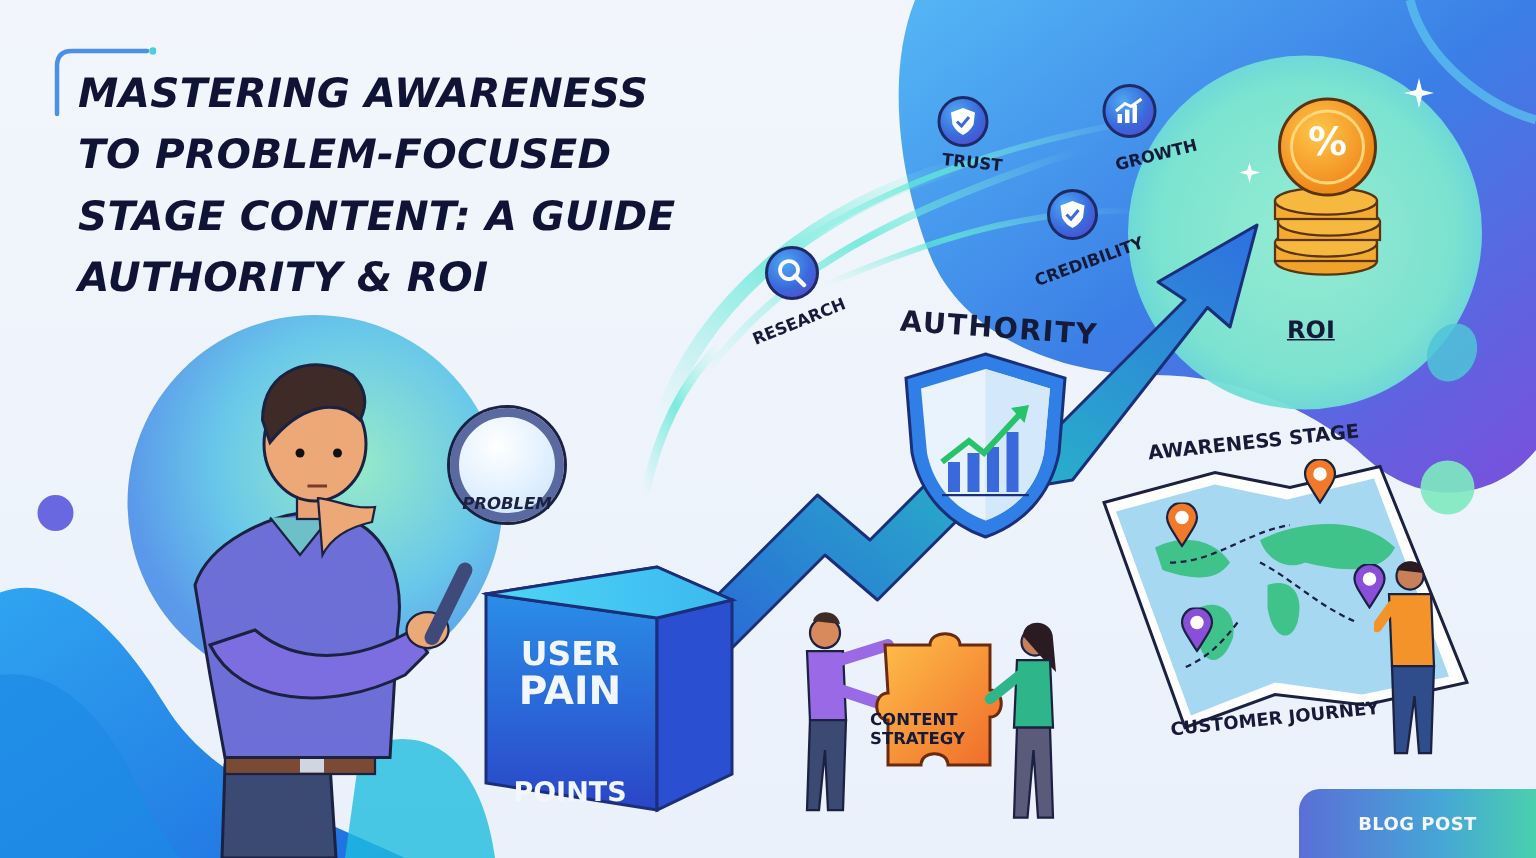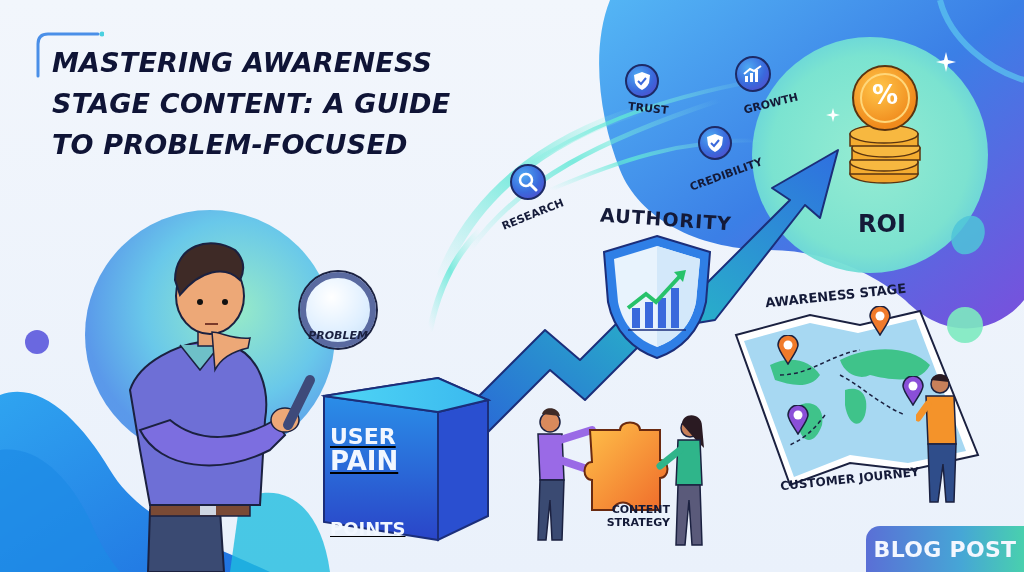--- a/index.html
+++ b/index.html
@@ -15,21 +15,21 @@
 
   .lbl { font-family: "DejaVu Sans", sans-serif; font-weight: 700; color: #141a38; text-transform: uppercase; white-space: nowrap; }
 
   .badge-icon { position: absolute; width: 36px; height: 36px; border-radius: 50%;
     background: radial-gradient(circle at 35% 30%, #4da8f3 0%, #3a69dc 55%, #5a43c9 100%);
     border: 2px solid #1d2a66; display: flex; align-items: center; justify-content: center; }
 
   .blog-post { left: 866px; top: 526px; width: 158px; height: 46px; border-top-left-radius: 14px;
     background: linear-gradient(90deg, #5a6fd6 0%, #46a6d6 60%, #49d0ae 100%);
     display: flex; align-items: center; justify-content: center; }
-  .blog-post span { font-family: "DejaVu Sans", sans-serif; font-weight: 700; font-size: 22px; color: #f3f7ff; letter-spacing: 0.3px; text-align: right; }
+  .blog-post span { font-family: "DejaVu Sans", sans-serif; font-weight: 700; font-size: 12px; color: #f3f7ff; letter-spacing: 0.3px; text-align: right; }
 </style>
 </head>
 <body>
 
 <div class="canvas">
 
   <svg class="abs" style="left:0;top:0" width="1024" height="572">
     <defs>
       <linearGradient id="gTopBlob" x1="0" y1="0" x2="1" y2="1">
         <stop offset="0" stop-color="#54b6f5"></stop>
@@ -90,22 +90,23 @@
     <path d="M455,420 L545,330 L580,360 L640,300 L700,290 L790,200 L772,188 L838,150 L820,218 L805,205 L715,320 L655,330 L585,400 L550,370 L470,450 Z" fill="url(#gArrow)" stroke="#1b2e7a" stroke-width="2" stroke-linejoin="round"></path>
   </svg>
 
   <svg class="abs title-accent" width="70" height="50">
     <path d="M4,46 L4,14 Q4,4 14,4 L64,4" stroke="#4a8fe8" stroke-width="3" fill="none" stroke-linecap="round"></path>
     <circle cx="68" cy="4" r="2.5" fill="#4ad0e0"></circle>
   </svg>
 
   <div class="abs title-block">
     <div class="title-line">MASTERING AWARENESS</div>
+    <div class="title-line">TO PROBLEM-FOCUSED</div>
     <div class="title-line">STAGE CONTENT: A GUIDE</div>
-    <div class="title-line">TO PROBLEM-FOCUSED</div>
+    <div class="title-line">AUTHORITY &amp; ROI</div>
   </div>
 
   <svg class="abs" style="left:120px;top:220px" width="220" height="352">
 
     <path d="M30,290 L100,290 L104,352 L28,352 Z" fill="#3a4a72" stroke="#1b2140" stroke-width="2"></path>
 
     <rect x="30" y="282" width="100" height="14" fill="#7a4a35" stroke="#1b2140" stroke-width="1.5"></rect>
     <rect x="80" y="283" width="16" height="12" fill="#cfd6e2"></rect>
 
     <path d="M10,170 C20,140 60,125 80,122 L110,125 C140,135 150,170 145,200 L140,285 L30,285 L20,230 Z" fill="#6e6fd6" stroke="#1b2140" stroke-width="2"></path>
@@ -141,21 +142,21 @@
         <stop offset="0" stop-color="#4fd6f5"></stop>
         <stop offset="1" stop-color="#3ab8ef"></stop>
       </linearGradient>
     </defs>
     <path d="M6,28 L120,10 L170,32 L56,52 Z" fill="url(#gCubeTop)" stroke="#1b2e7a" stroke-width="2"></path>
     <path d="M6,28 L56,52 L56,178 L6,150 Z" fill="#2a6ae0" stroke="#1b2e7a" stroke-width="2" opacity="0"></path>
     <path d="M6,28 L120,44 L120,172 L6,154 Z" fill="url(#gCubeFront)" stroke="#1b2e7a" stroke-width="2"></path>
     <path d="M120,44 L170,32 L170,148 L120,172 Z" fill="#2a4fd0" stroke="#1b2e7a" stroke-width="2"></path>
     <path d="M120,44 L6,28 L120,10 L170,32 Z" fill="url(#gCubeTop)" stroke="#1b2e7a" stroke-width="2"></path>
   </svg>
-  <div class="abs" style="left:330px;top:425px;width:100px;text-decoration:underline;">
+  <div class="abs" style="left:330px;top:425px;width:100px;text-align:center;">
     <div class="lbl" style="font-size:22px;line-height:24px;color:#f2f7ff;font-weight:700;">USER</div>
     <div class="lbl" style="font-size:26px;line-height:24px;color:#f2f7ff;font-weight:700;">PAIN</div>
     <div class="lbl" style="font-size:18px;line-height:24px;color:#f2f7ff;font-weight:700;margin-top:44px;">POINTS</div>
   </div>
 
   <div class="badge-icon" style="left:510px;top:164px;">
     <svg width="20" height="20">
         <circle cx="8" cy="8" r="6" stroke="#fff" stroke-width="2.5" fill="none"></circle>
         <path d="M12,12 L18,18" stroke="#fff" stroke-width="3" stroke-linecap="round"></path>
       </svg>
@@ -213,21 +214,21 @@
     <rect x="10" y="102" width="68" height="12" fill="#f4ac30" stroke="#5a3410" stroke-width="1.5"></rect>
     <ellipse cx="44" cy="102" rx="34" ry="9" fill="#f7b840" stroke="#5a3410" stroke-width="1.5"></ellipse>
     <rect x="12" y="88" width="68" height="12" fill="#f4ac30" stroke="#5a3410" stroke-width="1.5"></rect>
     <ellipse cx="46" cy="88" rx="34" ry="9" fill="#f7b840" stroke="#5a3410" stroke-width="1.5"></ellipse>
     <rect x="10" y="74" width="68" height="12" fill="#f4ac30" stroke="#5a3410" stroke-width="1.5"></rect>
     <ellipse cx="44" cy="74" rx="34" ry="9" fill="#f7b840" stroke="#5a3410" stroke-width="1.5"></ellipse>
     <circle cx="45" cy="38" r="32" fill="url(#gCoin)" stroke="#5a3410" stroke-width="2"></circle>
     <circle cx="45" cy="38" r="24" fill="none" stroke="#ffd77a" stroke-width="2"></circle>
   </svg>
   <div class="abs lbl" style="left:870px;top:80px;width:30px;text-align:center;font-size:26px;color:#ffffff;">%</div>
-  <div class="abs lbl" style="left:858px;top:210px;font-size:24px;color:#141a38;">ROI</div>
+  <div class="abs lbl" style="left:858px;top:210px;font-size:16px;color:#141a38;text-decoration:underline;">ROI</div>
   <svg class="abs" style="left:936px;top:52px" width="20" height="20">
       <path d="M10,0 L12,8 L20,10 L12,12 L10,20 L8,12 L0,10 L8,8 Z" fill="#fff"></path>
     </svg>
   <svg class="abs" style="left:826px;top:108px" width="14" height="14">
       <path d="M7,0 L8.5,5.5 L14,7 L8.5,8.5 L7,14 L5.5,8.5 L0,7 L5.5,5.5 Z" fill="#fff"></path>
     </svg>
 
   <svg class="abs" style="left:530px;top:400px" width="180" height="150">
     <defs>
       <linearGradient id="gPuzzle" x1="0" y1="0" x2="1" y2="1">
@@ -244,21 +245,21 @@
     <path d="M10,80 L34,80 L32,140 L22,140 L20,100 L16,140 L8,140 Z" fill="#3a4a72" stroke="#1b2140" stroke-width="1.5"></path>
 
     <path d="M60,30 L90,30 C90,20 110,20 110,30 L130,30 L130,60 C140,60 140,78 130,78 L130,110 L102,110 C102,100 84,100 84,110 L62,110 L62,80 C52,80 52,62 62,62 Z" fill="url(#gPuzzle)" stroke="#6a2a10" stroke-width="2"></path>
 
     <circle cx="160" cy="28" r="9" fill="#c8805a" stroke="#1b2140" stroke-width="1.5"></circle>
     <path d="M152,24 C152,12 172,12 172,26 L174,48 L166,40 Z" fill="#2a1a22"></path>
     <path d="M148,40 L170,40 L172,85 L146,85 Z" fill="#2fb58a" stroke="#1b2140" stroke-width="1.5"></path>
     <path d="M150,50 L130,66" stroke="#2fb58a" stroke-width="7" stroke-linecap="round"></path>
     <path d="M148,85 L170,85 L172,145 L162,145 L159,100 L155,145 L146,145 Z" fill="#5a5a7a" stroke="#1b2140" stroke-width="1.5"></path>
   </svg>
-  <div class="abs" style="left:580px;top:503px;text-align:right;width:90px;">
+  <div class="abs" style="left:580px;top:473px;text-align:left;width:90px;">
     <div class="lbl" style="font-size:11px;line-height:13px;">CONTENT</div>
     <div class="lbl" style="font-size:11px;line-height:13px;">STRATEGY</div>
   </div>
 
   <div class="abs lbl" style="left:765px;top:288px;font-size:13px;transform:rotate(-6deg);">AWARENESS STAGE</div>
   <svg class="abs" style="left:730px;top:305px" width="250" height="200">
     <path d="M6,30 L80,10 L130,20 L190,6 L248,150 L180,165 L120,158 L60,180 Z" fill="#ffffff" stroke="#1b2140" stroke-width="2"></path>
     <path d="M14,36 L80,18 L128,28 L186,14 L236,146 L178,158 L120,150 L64,172 Z" fill="#a7d8f2"></path>
     <path d="M40,60 C60,50 80,55 90,70 C80,85 60,80 45,75 Z" fill="#3fc38a"></path>
     <path d="M70,100 C80,95 95,100 92,120 C85,140 72,140 68,120 Z" fill="#3fc38a"></path>

